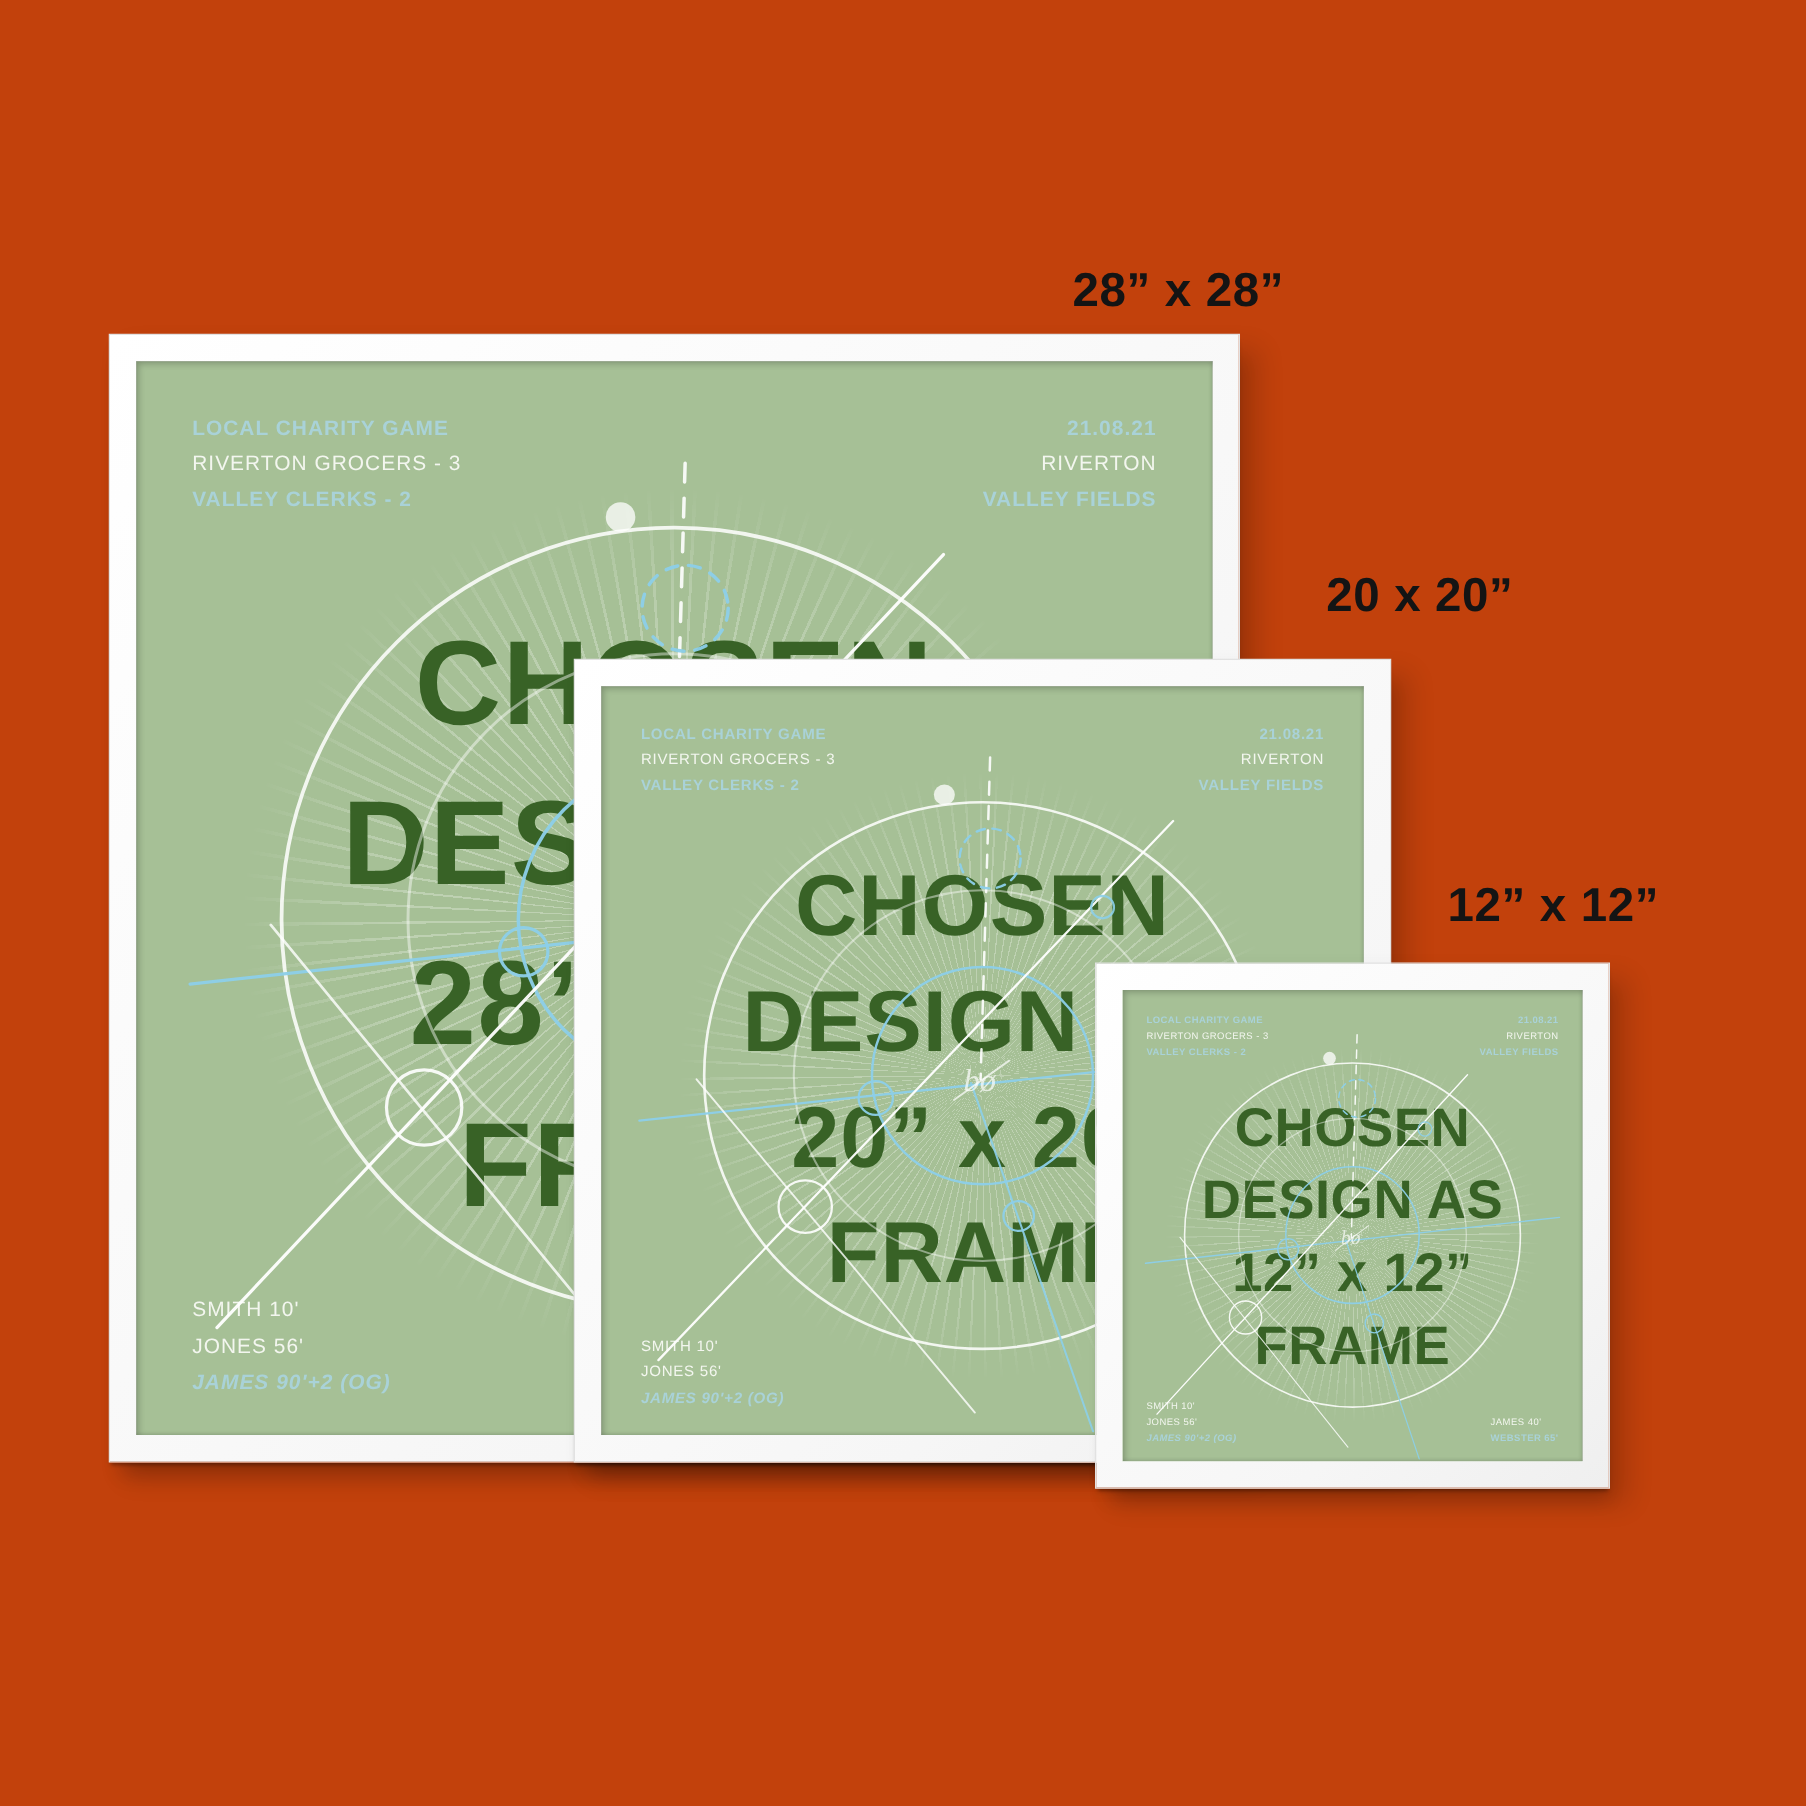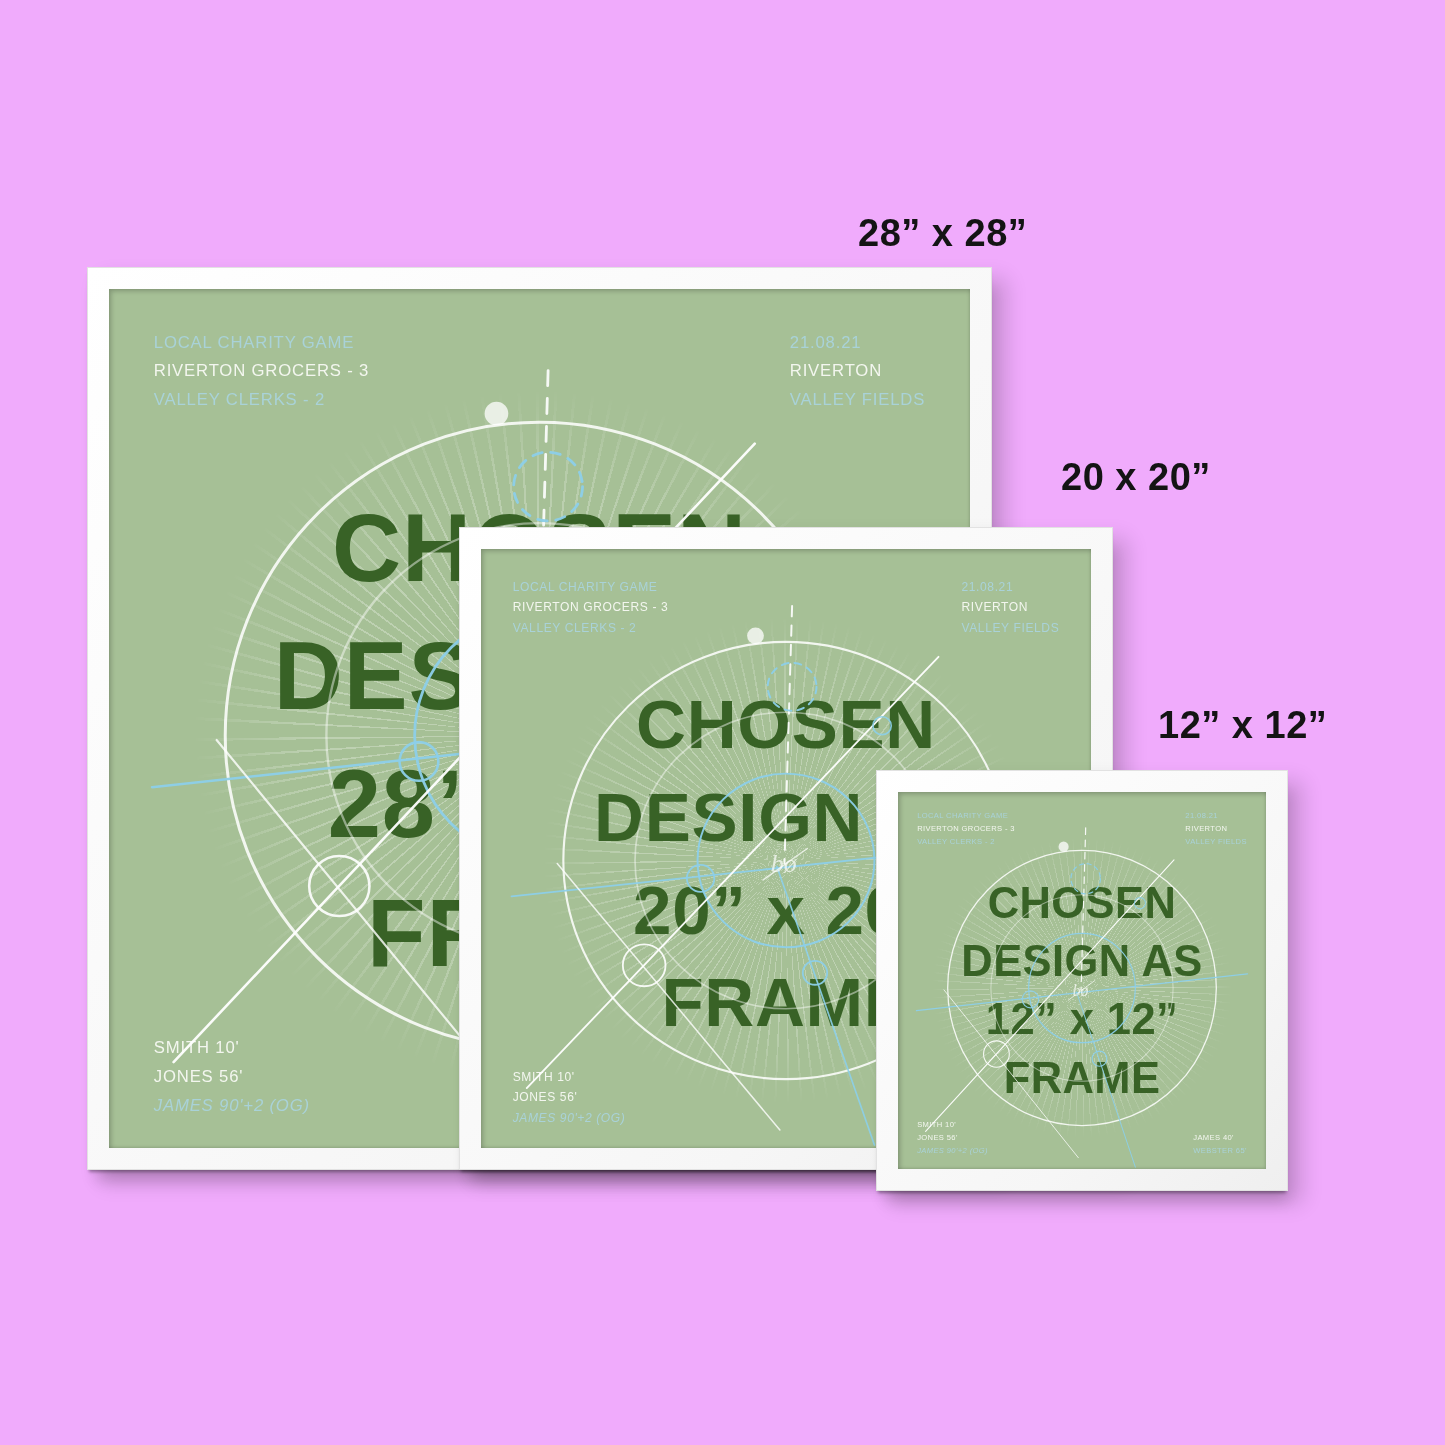--- a/index.html
+++ b/index.html
@@ -1,16 +1,16 @@
 <!DOCTYPE html>
 <html><head>
 <meta charset="utf-8">
 <style>
   html,body{margin:0;padding:0;background:#ffffff;}
-  .scene{position:relative;width:1445px;height:1445px;background:#f0abfc;overflow:hidden;
+  .scene{position:relative;width:1445px;height:1445px;background:#c2410c;overflow:hidden;
          font-family:"Liberation Sans", sans-serif;}
 
   .size-label{position:absolute;font-weight:700;font-size:38px;color:#141414;
               letter-spacing:.5px;white-space:nowrap;}
 
   .frame{position:absolute;background:linear-gradient(135deg,#ffffff 0%,#f6f6f6 70%,#efefef 100%);
          border:1px solid #e2e2e2;
          box-shadow:0 4px 3px -2px rgba(0,0,0,.35), 14px 12px 20px rgba(0,0,0,.16), 4px 16px 14px -6px rgba(0,0,0,.14);}
   .frame.z1{z-index:1}.frame.z2{z-index:2}.frame.z3{z-index:3}
 
@@ -22,25 +22,25 @@
         background:repeating-conic-gradient(from -90deg at 50% 52%,
                     rgba(255,255,255,0) 0deg 2.6deg,
                     rgba(255,255,255,.5) 2.6deg 3.1deg);
         -webkit-mask:radial-gradient(circle at 50% 52%, rgba(0,0,0,.55) 0 34%, rgba(0,0,0,.35) 44%, transparent 56%);
         mask:radial-gradient(circle at 50% 52%, rgba(0,0,0,.55) 0 34%, rgba(0,0,0,.35) 44%, transparent 56%);}
 
   .decor{position:absolute;inset:0;width:100%;height:100%;pointer-events:none;}
 
   .meta{position:absolute;font-size:calc(var(--u)*1.85);line-height:1.72;letter-spacing:.05em;
         font-weight:500;white-space:nowrap;}
-  .meta .teal{color:#a9d2d8;}
+  .meta .teal{color:#a9d2d8;font-weight:bold;}
   .meta .white{color:#f3f6ef;}
   .meta .italic{font-style:italic;}
   .meta.top-left{top:4.6%;left:5.2%;}
-  .meta.top-right{top:4.6%;right:5.2%;text-align:left;}
+  .meta.top-right{top:4.6%;right:5.2%;text-align:right;}
   .meta.bottom-left{bottom:3.2%;left:5.2%;}
   .meta.bottom-right{bottom:3.2%;right:5.2%;text-align:left;}
 
   .heading{position:absolute;left:0;right:0;top:52.5%;transform:translateY(-50%);
            text-align:center;color:#386226;font-weight:700;
            font-size:calc(var(--u)*10.6);line-height:1.34;letter-spacing:.01em;white-space:nowrap;}
 </style>
 </head>
 <body>
 

